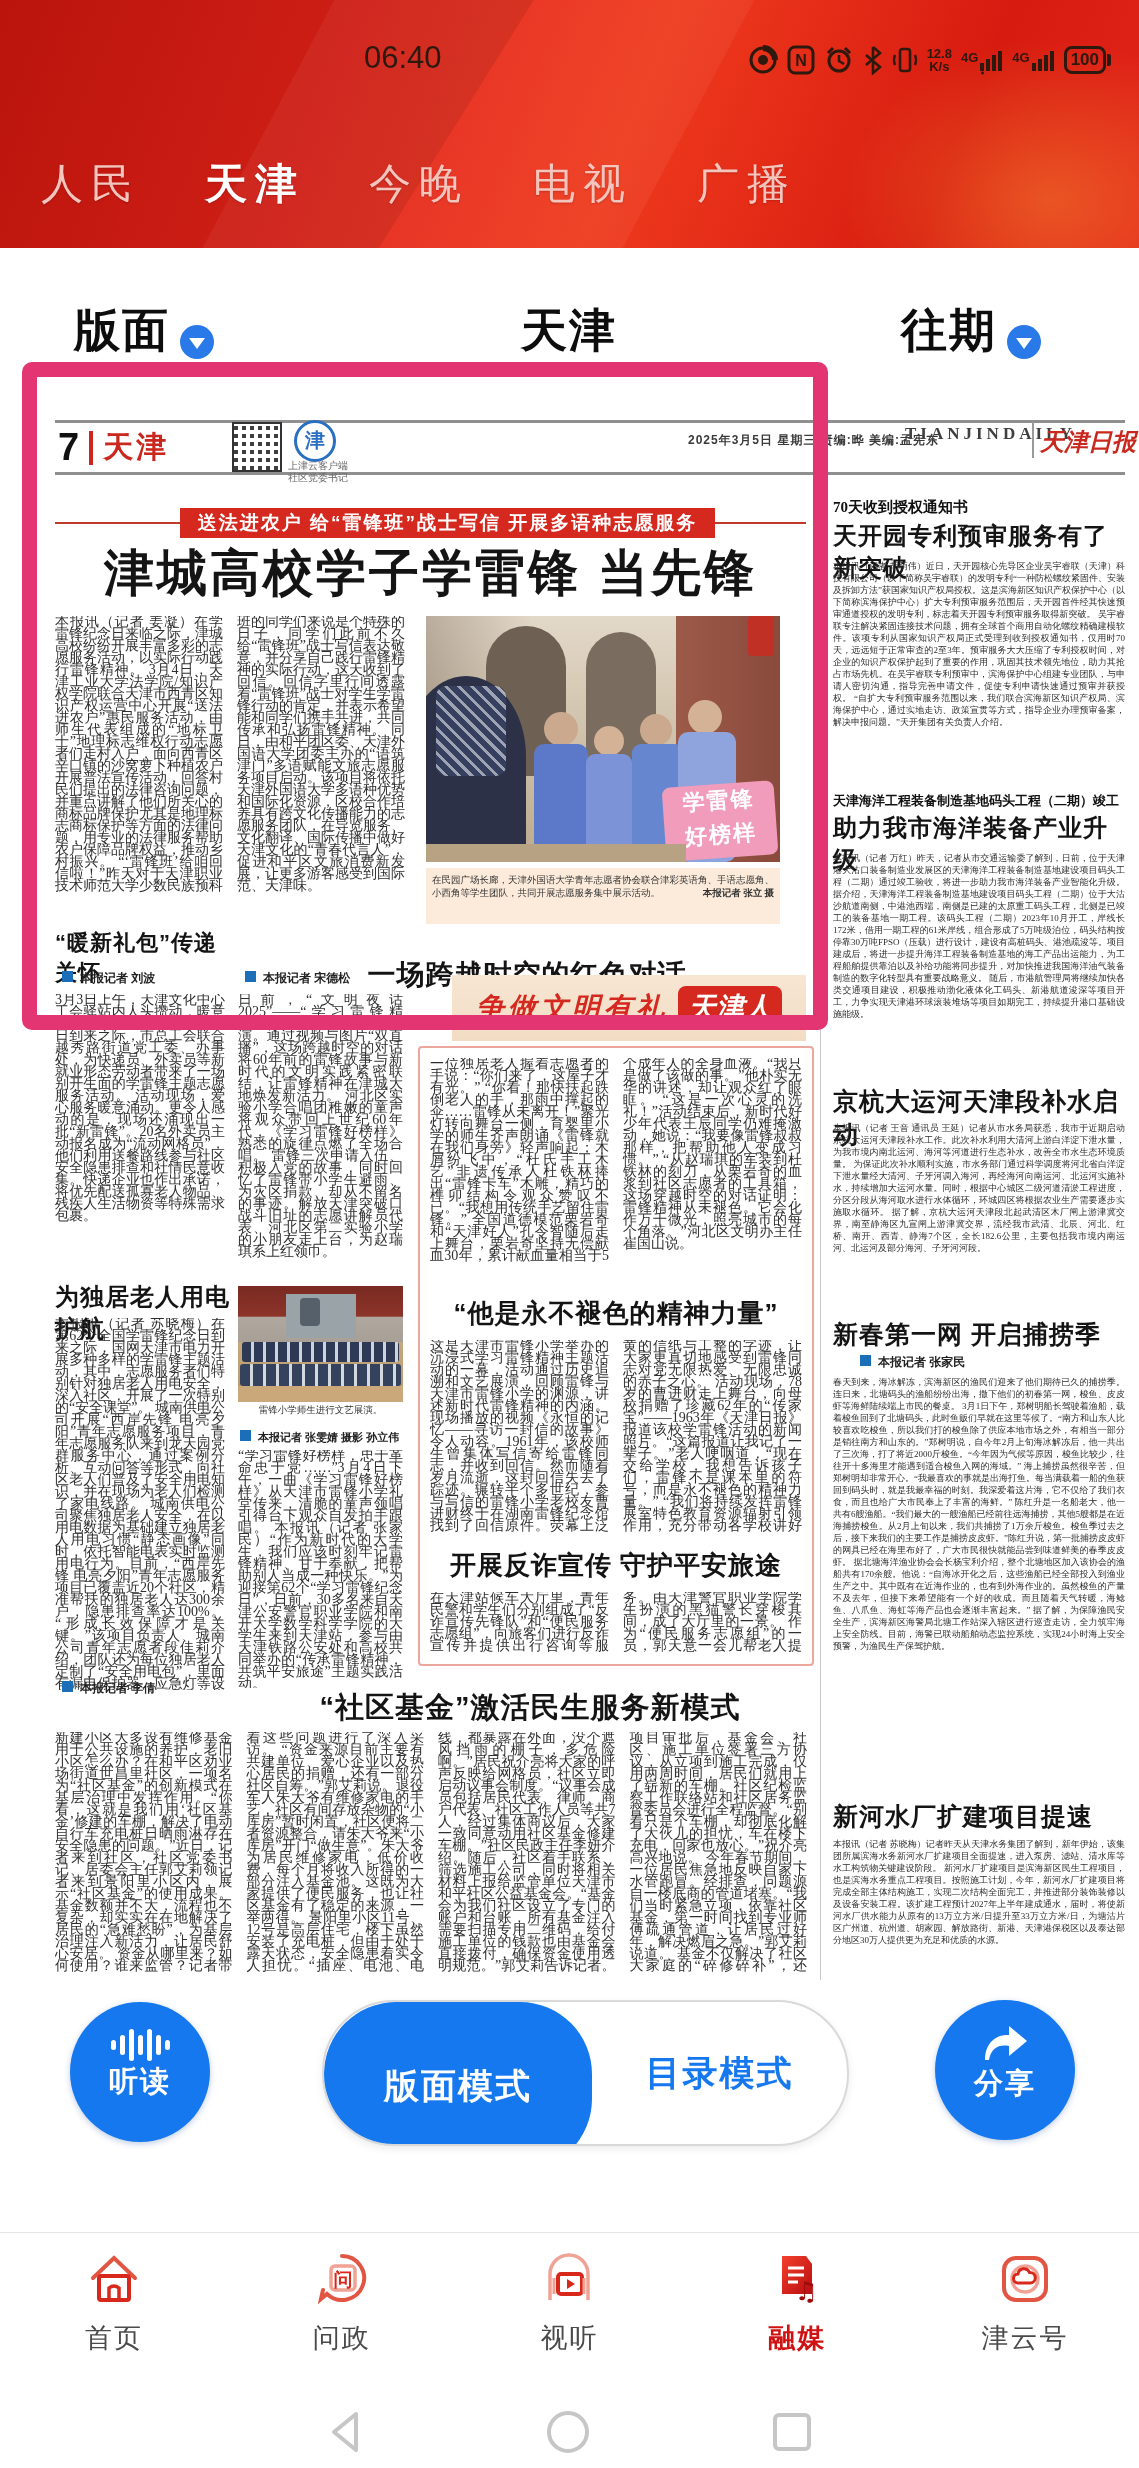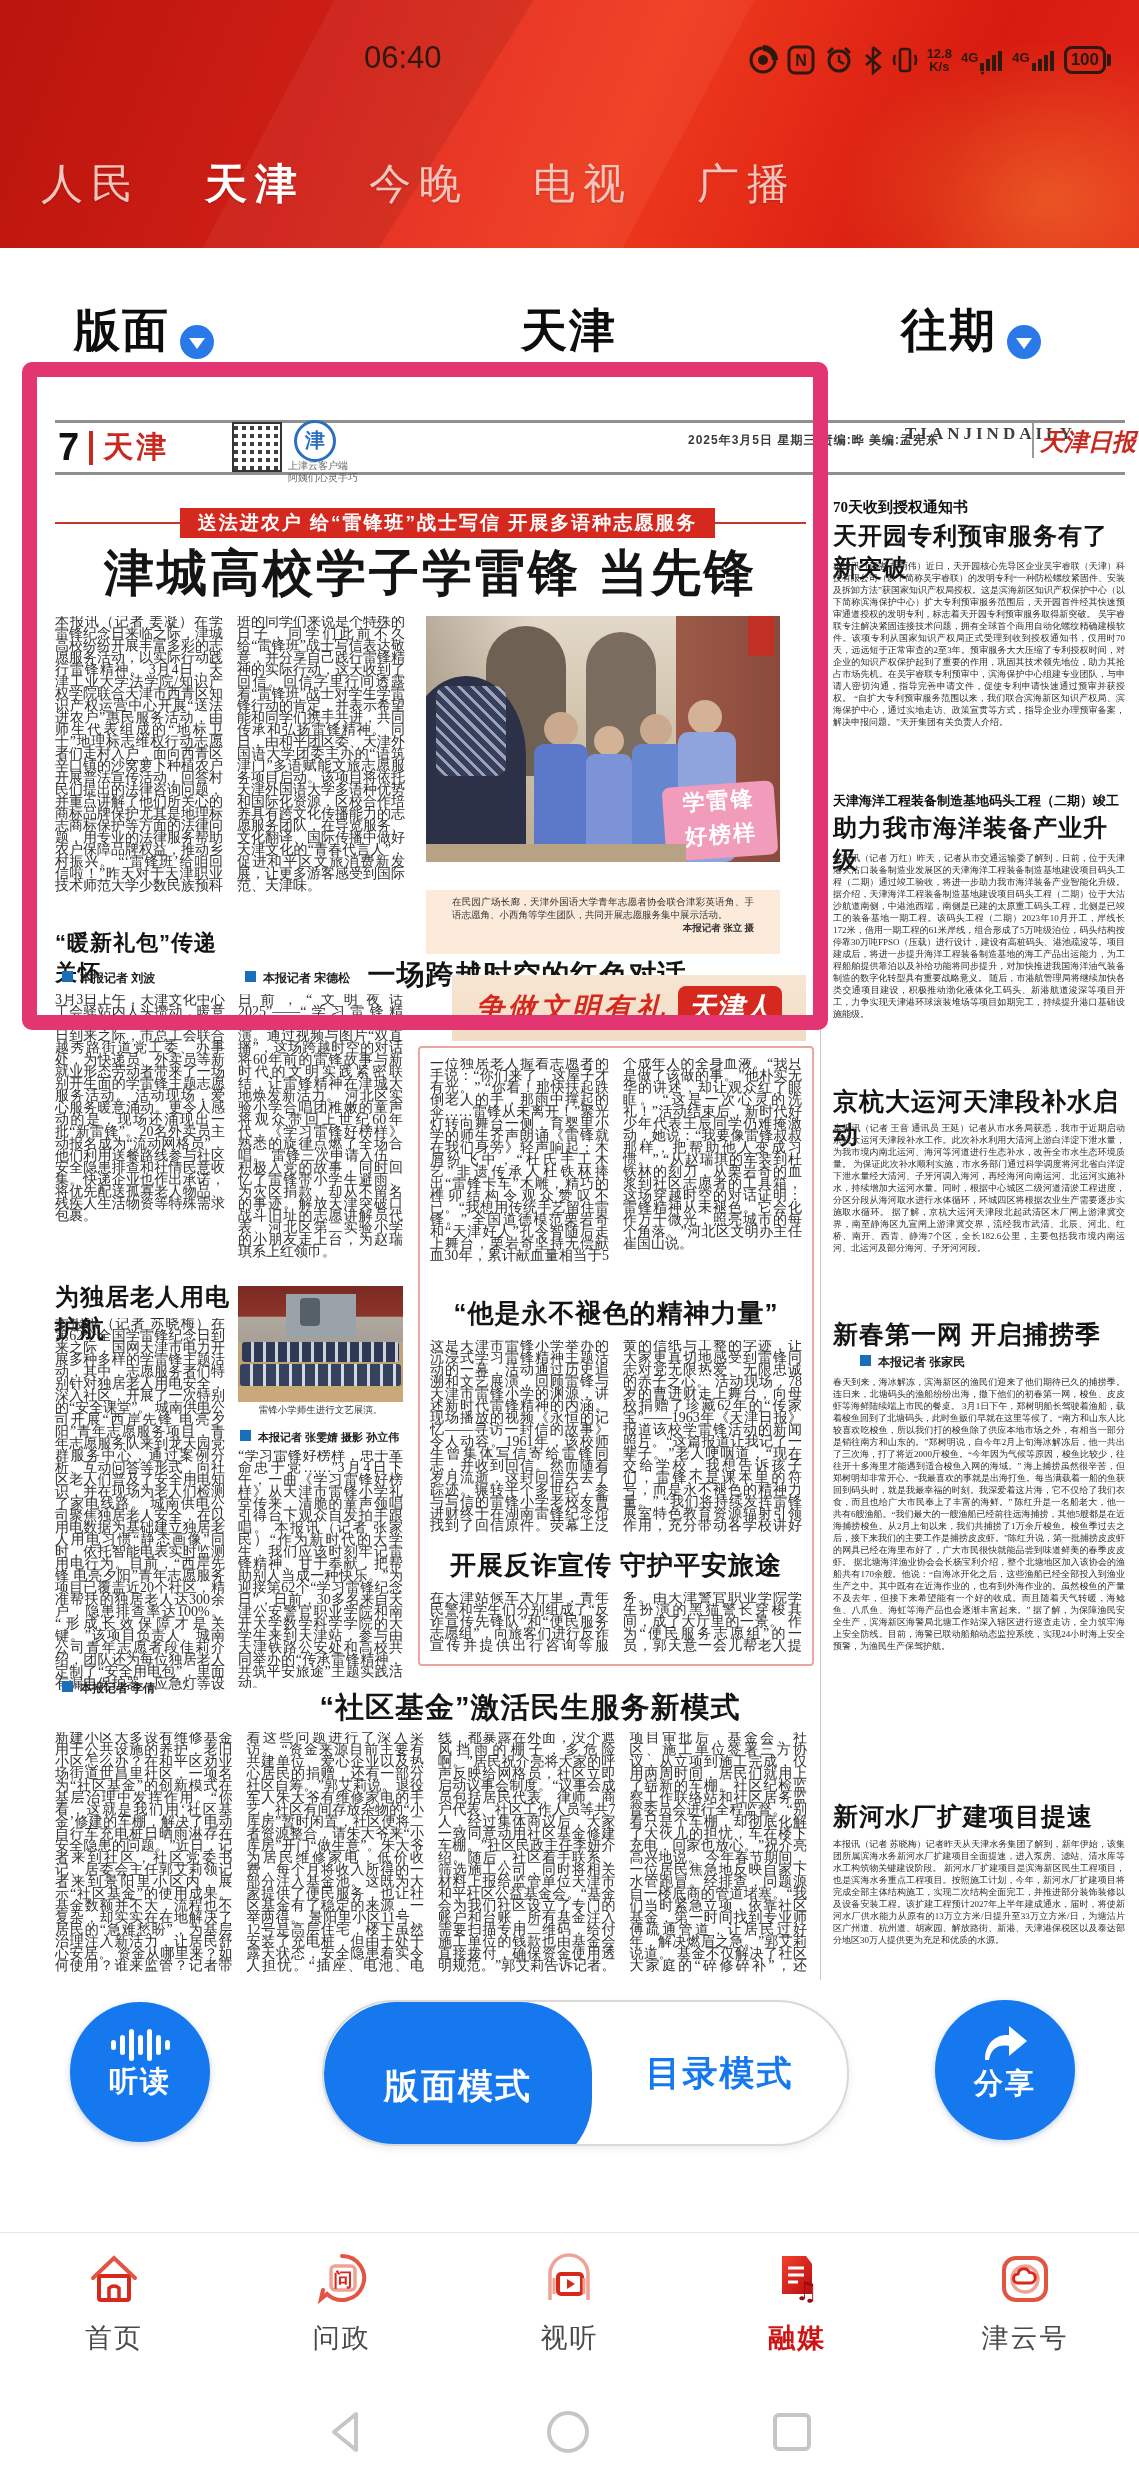--- a/index.html
+++ b/index.html
@@ -185,21 +185,21 @@
       <span class="pg-no">7</span>
       <span style="width:4px;height:34px;background:#c8281e;display:inline-block;"></span>
       <span class="pg-sec">天津</span>
     </div>
 
     <div class="abs qr" style="left:232px;top:42px;width:46px;height:46px;"></div>
     <div class="abs" style="left:294px;top:40px;">
         <div class="cloudlogo">津</div>
       </div>
     <div class="abs qr-cap" style="left:288px;top:58px;width:90px;text-align:left;margin-top:22px;">
-      <span>上津云客户端</span><br><span>阿姨们心灵手巧</span>
+      <span>上津云客户端</span><br><span>社区党委书记</span>
     </div>
 
     <div class="abs dateline" style="left:688px;top:52px;">2025年3月5日 星期三 责编:晔 美编:孟宪东</div>
     <div class="abs mast-en" style="left:905px;top:44px;">TIANJINDAILY</div>
     <div class="abs" style="left:1032px;top:42px;width:2px;height:36px;background:#999;"></div>
     <div class="abs mast-cn" style="left:1040px;top:46px;">天津日报</div>
 
     <div class="abs" style="left:820px;top:100px;width:1px;height:1500px;background:#c9c9c9;"></div>
 
     <div class="abs" style="left:55px;top:142px;width:125px;height:2px;background:#c0392b;"></div>
@@ -224,21 +224,21 @@
       <div class="abs" style="left:206px;top:128px;width:52px;height:118px;border-radius:9px;background:#6687d0;"></div>
       <div class="abs" style="left:262px;top:84px;width:34px;height:34px;border-radius:50%;background:#d3b296;"></div>
       <div class="abs" style="left:252px;top:116px;width:58px;height:130px;border-radius:10px;background:#8fa3dc;"></div>
       <div class="abs" style="left:322px;top:0px;width:26px;height:40px;background:#c03024;border-radius:4px;"></div>
       <div class="abs" style="left:238px;top:168px;width:112px;height:74px;background:#f09cba;border-radius:8px;transform:rotate(-4deg);color:#fff;font-weight:bold;text-align:center;font-size:22px;line-height:34px;letter-spacing:2px;">
         <span>学雷锋</span><br><span>好榜样</span>
       </div>
       <div class="abs" style="left:0;top:228px;width:260px;height:18px;background:#b8a284;"></div>
     </div>
 
-    <div class="abs photo-cap" style="left:426px;top:510px;width:354px;height:64px;padding:6px 26px;box-sizing:border-box;">
+    <div class="abs photo-cap" style="left:426px;top:488px;width:354px;height:56px;padding:6px 6px;box-sizing:border-box;">
       <span>在民园广场长廊，天津外国语大学青年志愿者协会联合津彩英语角、手语志愿角、小西角等学生团队，共同开展志愿服务集中展示活动。</span>
       <b style="float:right;">本报记者 张立 摄</b>
     </div>
 
     <div class="abs h2" style="left:55px;top:548px;width:175px;font-size:22px;">“暖新礼包”传递关怀</div>
     <div class="abs byline" style="left:62px;top:590px;">本报记者 刘波</div>
     <div class="abs bt" style="left:55px;top:614px;width:170px;height:288px;">3月3日上午，天津文化中心工会驿站内人头攒动，暖意融融。在第62个学雷锋纪念日到来之际，市总工会联合越秀路街道党工委、办事处，为快递员、外卖员等新就业形态劳动者带来了一场别开生面的学雷锋主题志愿服务活动。 活动现场，爱心服务暖意涌动。更令人感动的是，现场还涌现出一批“新雷锋”。20名外卖员主动报名成为“流动网格员”，他们利用送餐路线参与社区安全隐患排查和社情民意收集。快递企业也作出承诺，将优先配送孤寡老人物品、残疾人生活物资等特殊需求包裹。</div>
 
     <div class="abs h2" style="left:360px;top:576px;width:334px;font-size:28px;text-align:center;">一场跨越时空的红色对话</div>
     <div class="abs byline" style="left:245px;top:590px;">本报记者 宋德松</div>

